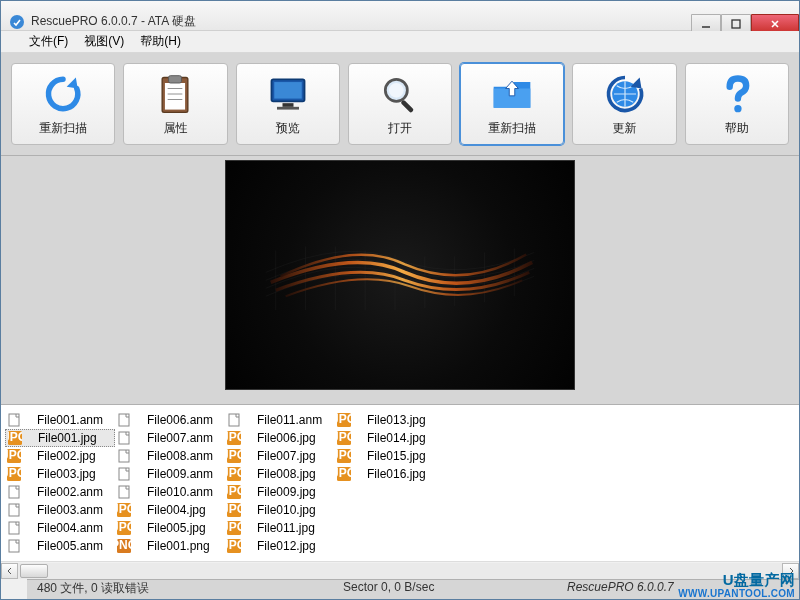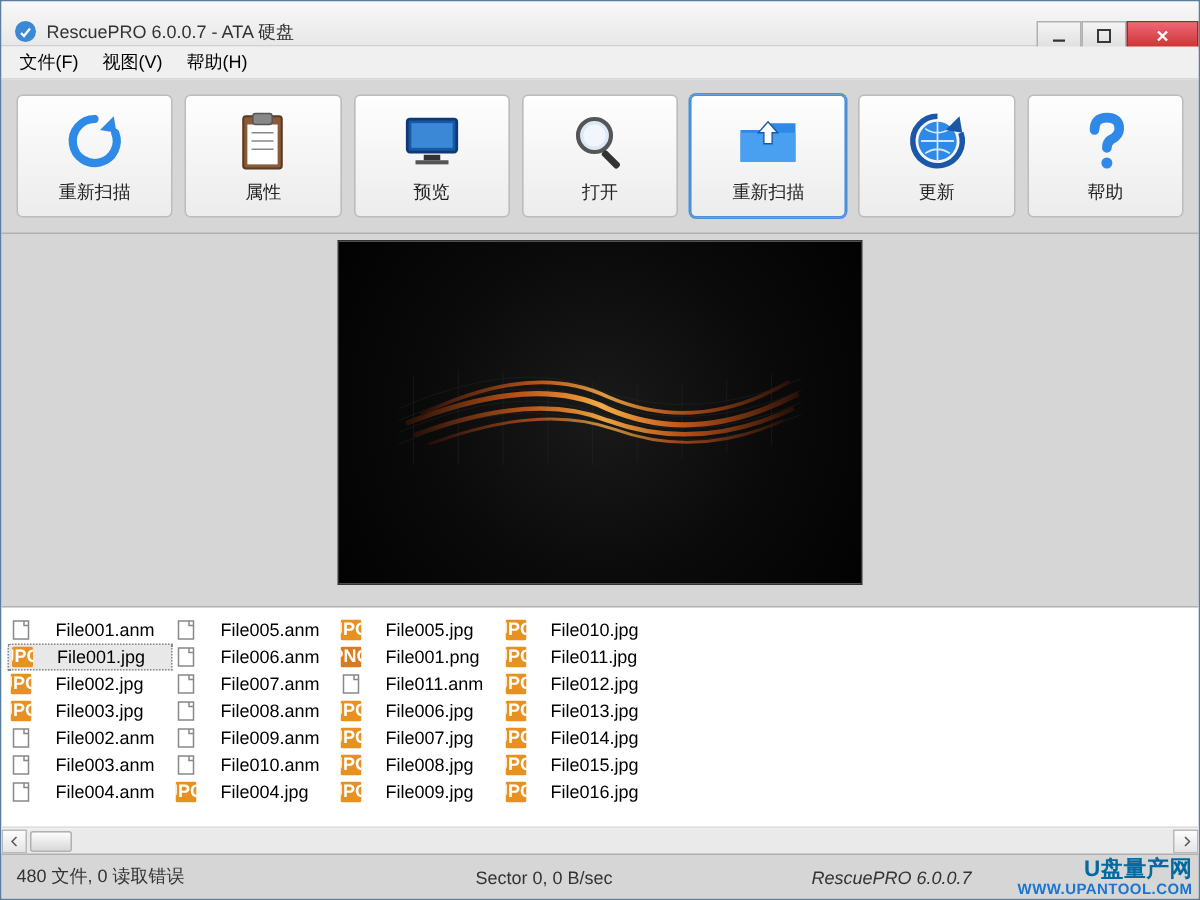--- a/index.html
+++ b/index.html
@@ -1,29 +1,29 @@
 <!DOCTYPE html>
 <html><head>
 <meta charset="utf-8">
 <style>
 * { margin: 0; padding: 0; box-sizing: border-box; font-family: "Microsoft YaHei", Tahoma, sans-serif; font-size: 12px; }
 body { width: 800px; height: 600px; overflow: hidden; background: #fff; }
 
 .window { width: 800px; height: 600px; display: flex; flex-direction: column; border: 1px solid #5a7ea0; background: #f0f0f0; }
 
-.titlebar { height: 30px; background: linear-gradient(#f8f8f8, #e8e8e8); display: flex; padding: 12px 0 0 8px; border-bottom: 1px solid #d0d0d0; }
+.titlebar { height: 30px; background: linear-gradient(#f8f8f8, #e8e8e8); display: flex; align-items: center; padding: 12px 0 0 8px; border-bottom: 1px solid #d0d0d0; }
 .titlebar .icon { width: 16px; height: 16px; margin-right: 6px; }
 .titlebar .title { flex: 1; color: #333; }
 .winbtns { display: flex; height: 100%; }
 .winbtn { width: 30px; height: 20px; border: 1px solid #b0b0b0; margin-top: 1px; display: flex; align-items: center; justify-content: center; background: linear-gradient(#f4f4f4,#dedede); border-radius: 0 0 2px 2px; }
 .winbtn svg { width: 10px; height: 10px; }
 .winbtn.close { width: 48px; background: linear-gradient(#e67, #c9302c); border-color: #a02820; }
 .winbtn.close svg { stroke: #fff; }
 
-.menubar { height: 22px; background: #f0f0f0; display: flex; align-items: center; padding: 0 4px; border-bottom: 1px solid #d8d8d8; }
+.menubar { height: 22px; background: #f0f0f0; display: flex; align-items: center; padding: 0 20px; border-bottom: 1px solid #d8d8d8; }
 .menuitem { padding: 2px 8px; cursor: default; }
 
 .toolbar-area { background: #d6d6d6; padding: 10px 10px; border-bottom: 1px solid #b0b0b0; }
 .toolbar { display: flex; gap: 8px; border-radius: 30px; }
 .tbtn { flex: 1; height: 82px; background: linear-gradient(#fefefe,#ececec); border: 1px solid #bcbcbc; border-radius: 4px; display: flex; flex-direction: column; align-items: center; justify-content: center; gap: 4px; cursor: pointer; }
 .tbtn.active { border-color: #4a90d9; box-shadow: 0 0 0 1px #4a90d9; }
 .tbtn .ticon { width: 44px; height: 44px; }
 .tbtn .tlabel { color: #222; }
 
 .preview-area { flex: 0 0 auto; background: #d6d6d6; display: flex; justify-content: center; padding: 4px 0 14px 0; }
@@ -35,21 +35,21 @@
 .fitem { width: 110px; height: 18px; display: flex; align-items: center; gap: 16px; padding: 1px 2px; cursor: default; }
 .fitem.sel { background: #e8e8e8; border: 1px dotted #888; }
 .ficon { width: 14px; height: 14px; flex-shrink: 0; }
 .fname { white-space: nowrap; overflow: hidden; text-overflow: ellipsis; }
 
 .hscroll { height: 18px; background: #f0f0f0; border-top: 1px solid #ddd; display: flex; align-items: center; }
 .scrbtn { width: 17px; height: 16px; background: linear-gradient(#fdfdfd,#e4e4e4); border: 1px solid #b8b8b8; display: flex; align-items: center; justify-content: center; }
 .scrtrack { flex: 1; height: 16px; background: #eaeaea; position: relative; }
 .scrthumb { position: absolute; left: 2px; width: 28px; height: 14px; top: 1px; background: linear-gradient(#fdfdfd,#d8d8d8); border: 1px solid #b0b0b0; border-radius: 2px; }
 
-.statusbar { height: 30px; background: #d6d6d6; border-top: 1px solid #b0b0b0; display: flex; align-items: center; padding: 0 10px; position: relative; }
+.statusbar { height: 20px; background: #d6d6d6; border-top: 1px solid #b0b0b0; display: flex; padding: 0 10px; position: relative; margin-left: 26px; }
 .statusbar .cell { color: #333; }
 .statusbar .cell.mid { position: absolute; left: 316px; }
 .statusbar .cell.right { position: absolute; left: 540px; font-style: italic; }
 .watermark { position: absolute; right: 4px; bottom: 0; font-size: 11px; color: #1a75cf; font-weight: bold; letter-spacing: 0.3px; text-align: right; line-height: 1.1; }
 .watermark .w1 { color: #0369a1; font-family: "SimHei", sans-serif; font-size: 15px; }
 .watermark .w2 { color: #1a75cf; font-size: 10px; }
 </style>
 </head>
 <body>
 

